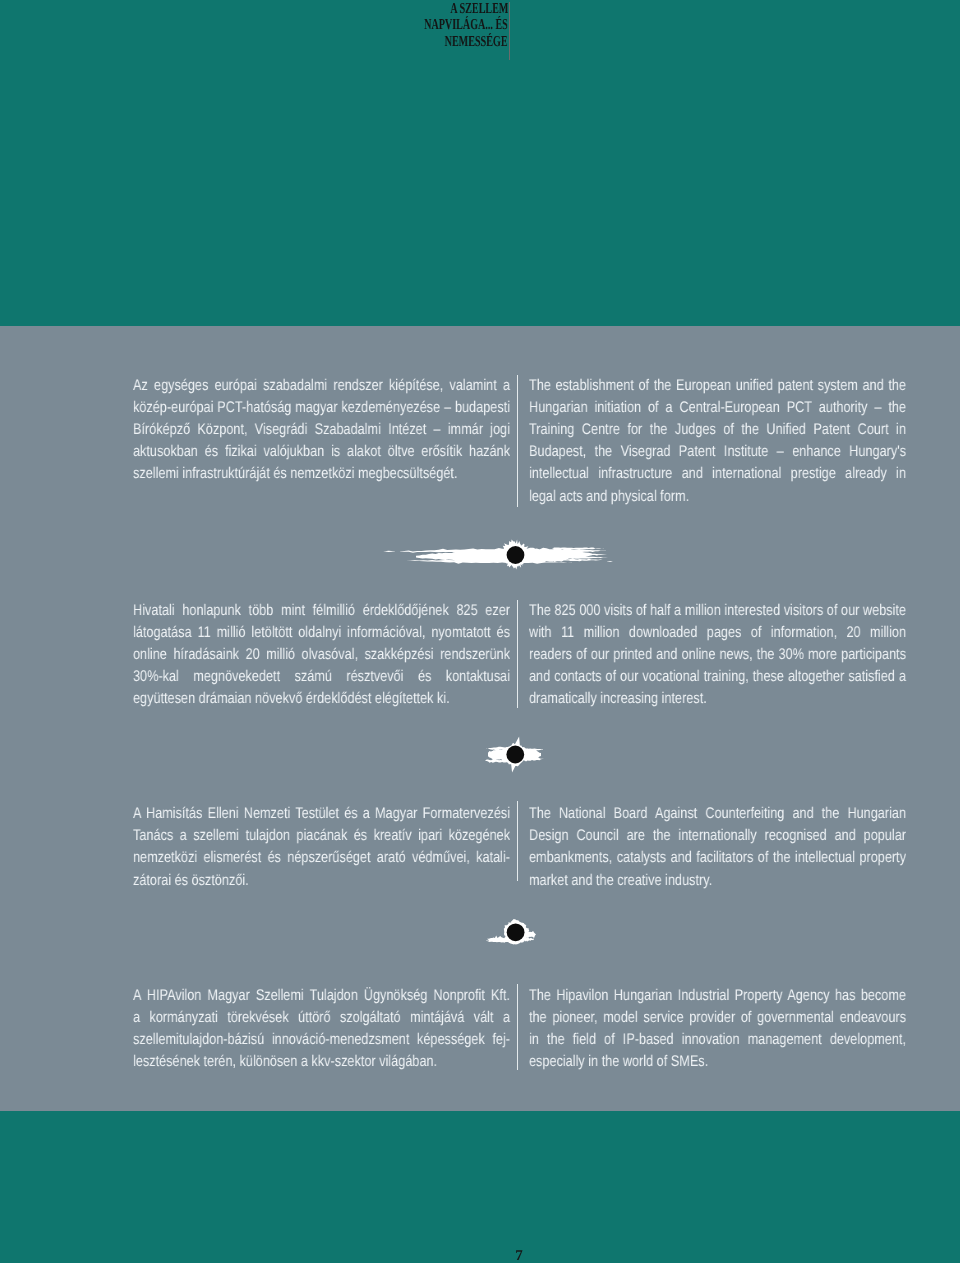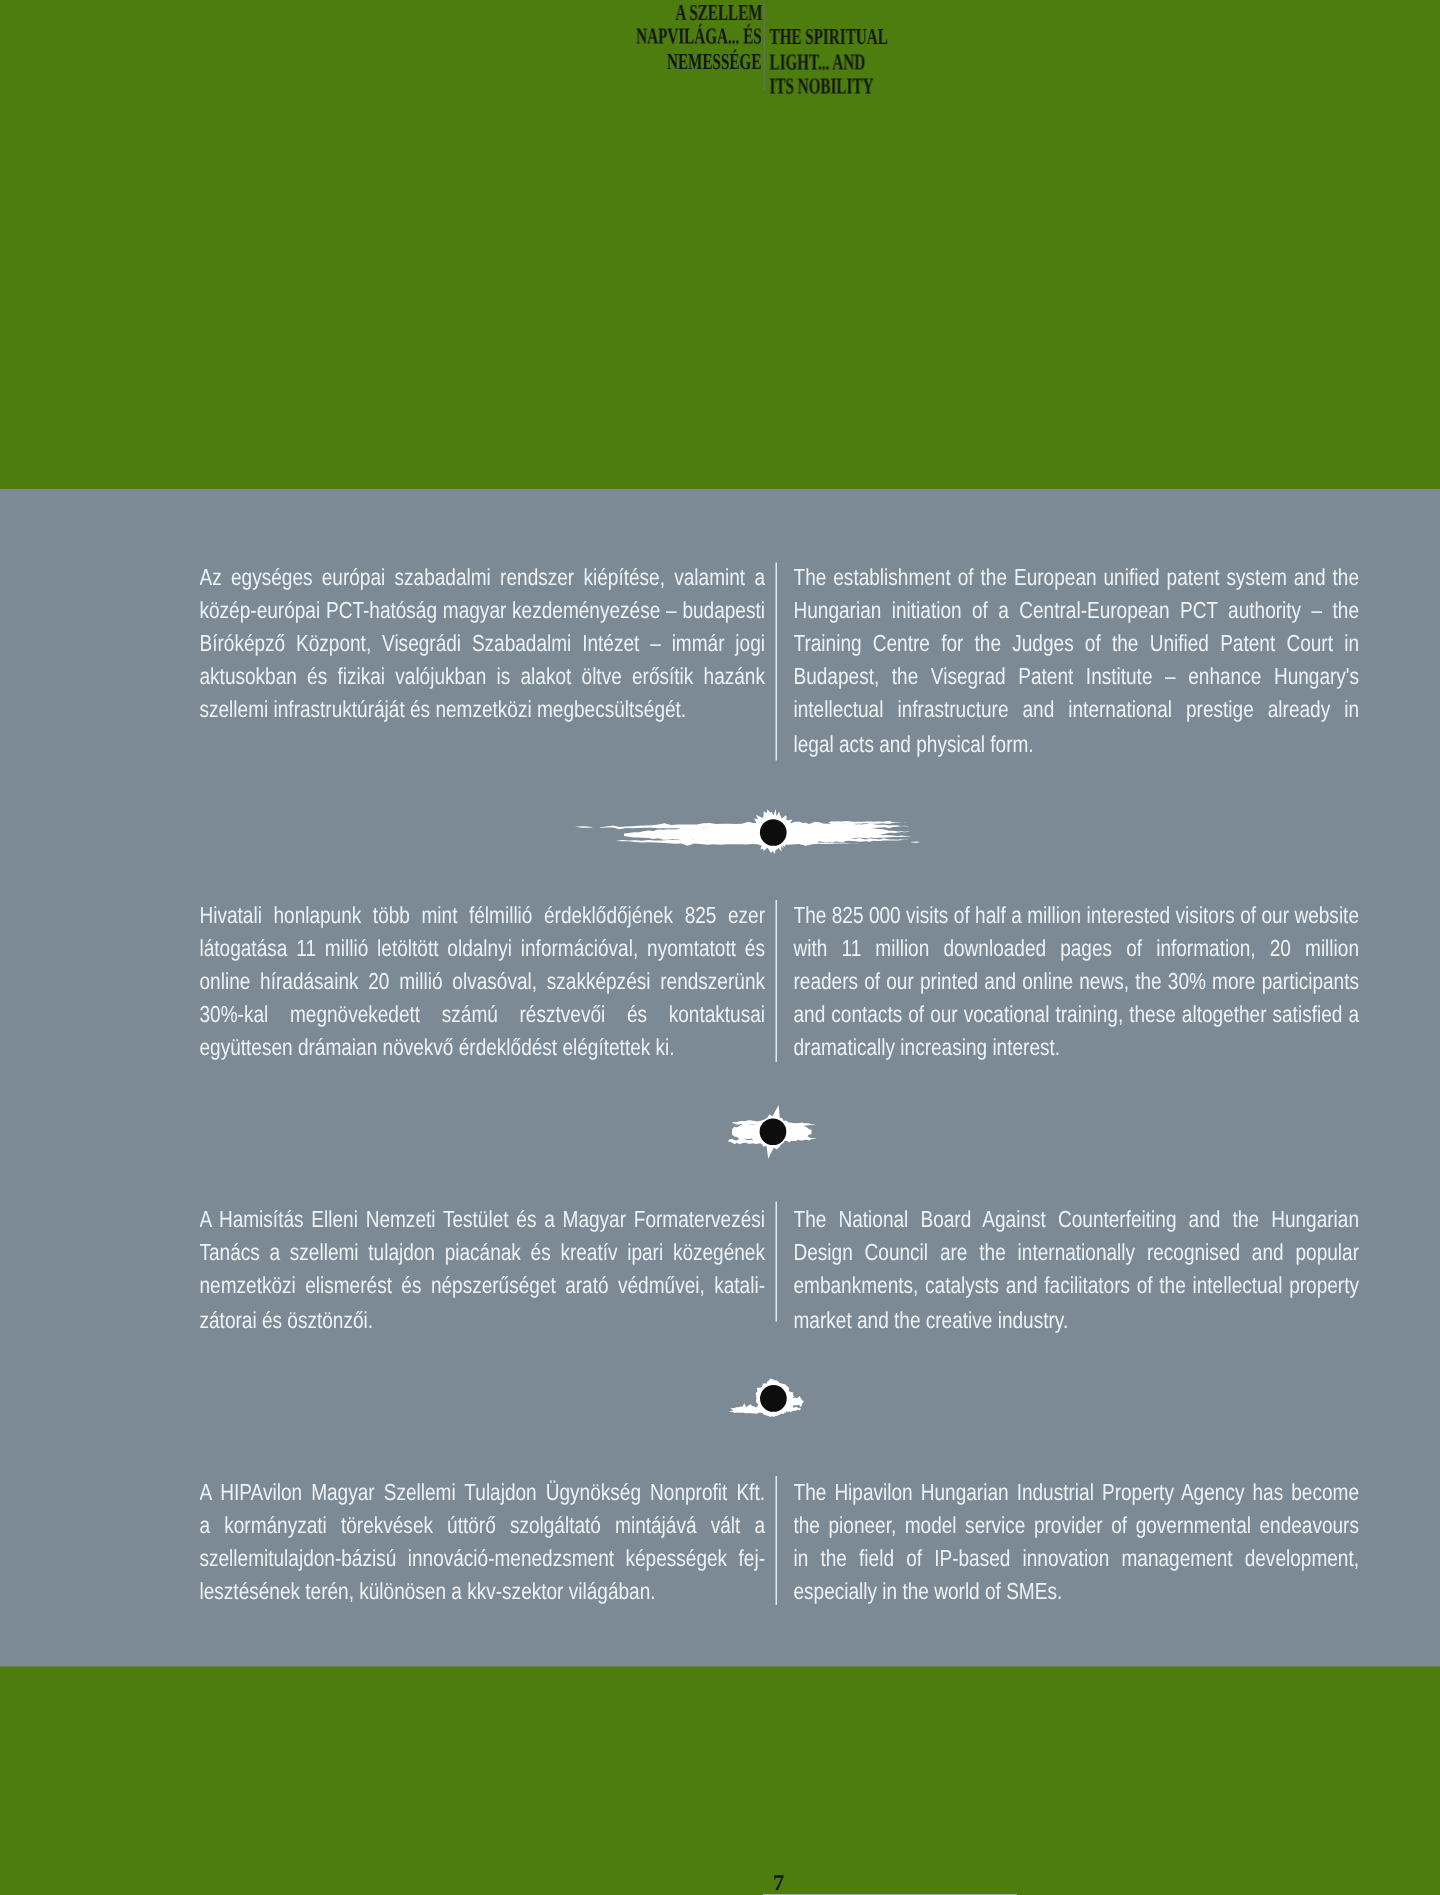--- a/index.html
+++ b/index.html
@@ -4,21 +4,21 @@
 <title>A szellem napvilaga</title>
 <style>
   html, body { margin:0; padding:0; }
   body {
     width:960px; height:1263px; background:#ffffff;
     font-family:"Liberation Sans", sans-serif;
     overflow:hidden;
     -webkit-font-smoothing:antialiased;
     text-rendering:geometricPrecision;
   }
-  .page { position:relative; width:960px; height:1263px; background:#4d7c0f; }
+  .page { position:relative; width:960px; height:1263px; background:#0f766e; }
   .hdr-hu span, .hdr-en span, .ln { will-change:transform; }
 
   
   .band { position:absolute; left:0; top:326px; width:960px; height:785px; background:#7b8a95; }
 
   
   .header { position:absolute; left:0; top:0; width:960px; height:90px; }
   .hdr-hu, .hdr-en {
     position:absolute; top:0.8px;
     font-family:"Liberation Serif", serif; font-weight:bold;
@@ -58,25 +58,20 @@
 
   <div class="band"></div>
 
   <div class="header">
     <div class="hdr-hu">
       <div><span>A SZELLEM</span></div>
       <div><span>NAPVILÁGA... ÉS</span></div>
       <div><span>NEMESSÉGE</span></div>
     </div>
     <div class="hdr-rule"></div>
-    <div class="hdr-en">
-      <div><span>THE SPIRITUAL</span></div>
-      <div><span>LIGHT... AND</span></div>
-      <div><span>ITS NOBILITY</span></div>
-    </div>
   </div>
 
   <div class="section">
     <div class="colwrap" style="left:133px; top:374.5px;">
       <div class="ln">Az egységes európai szabadalmi rendszer kiépítése, valamint a</div>
       <div class="ln">közép-európai PCT-hatóság magyar kezdeményezése – budapesti</div>
       <div class="ln">Bíróképző Központ, Visegrádi Szabadalmi Intézet – immár jogi</div>
       <div class="ln">aktusokban és fizikai valójukban is alakot öltve erősítik hazánk</div>
       <div class="ln last">szellemi infrastruktúráját és nemzetközi megbecsültségét.</div>
     </div>

